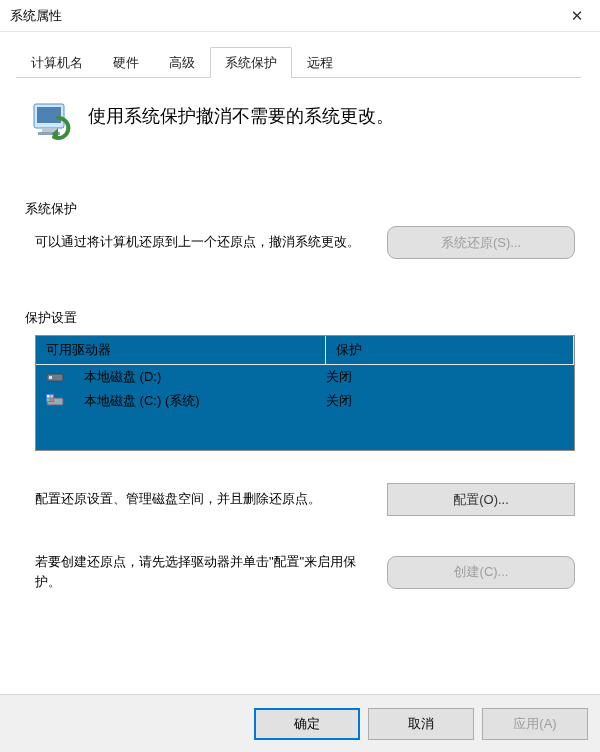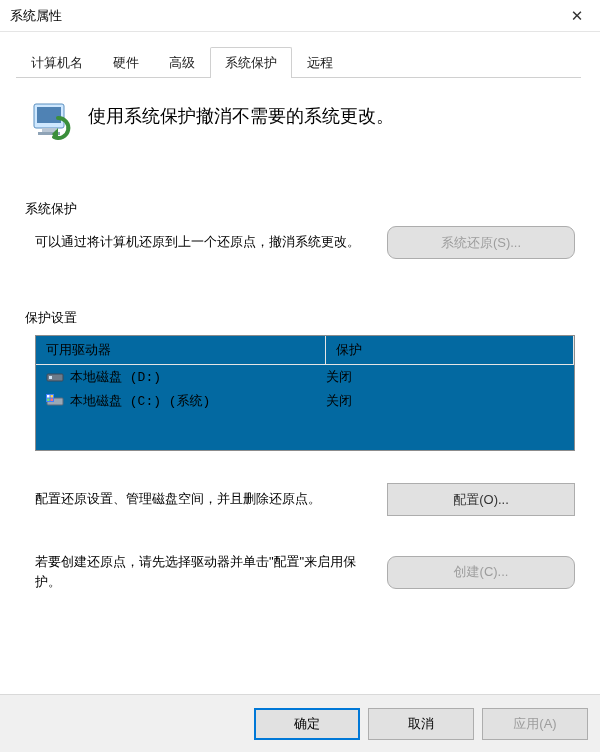--- a/index.html
+++ b/index.html
@@ -129,22 +129,21 @@
   .drive-row {
     display: flex;
     align-items: center;
     padding: 3px 0 3px 10px;
     font-size: 13px;
   }
   .drive-row .dr-name {
     width: 280px;
     display: flex;
     align-items: center;
-    gap: 6px;
-    font-family: Liberation Mono, monospace;
+    gap: 20px;
   }
   .drive-row .dr-prot { flex: 1; }
   .drive-icon {
     width: 18px; height: 14px;
     display: inline-block;
   }
   .drive-icon svg { width: 18px; height: 14px; display:block; }
 
   .bottom-bar {
     position: absolute;

